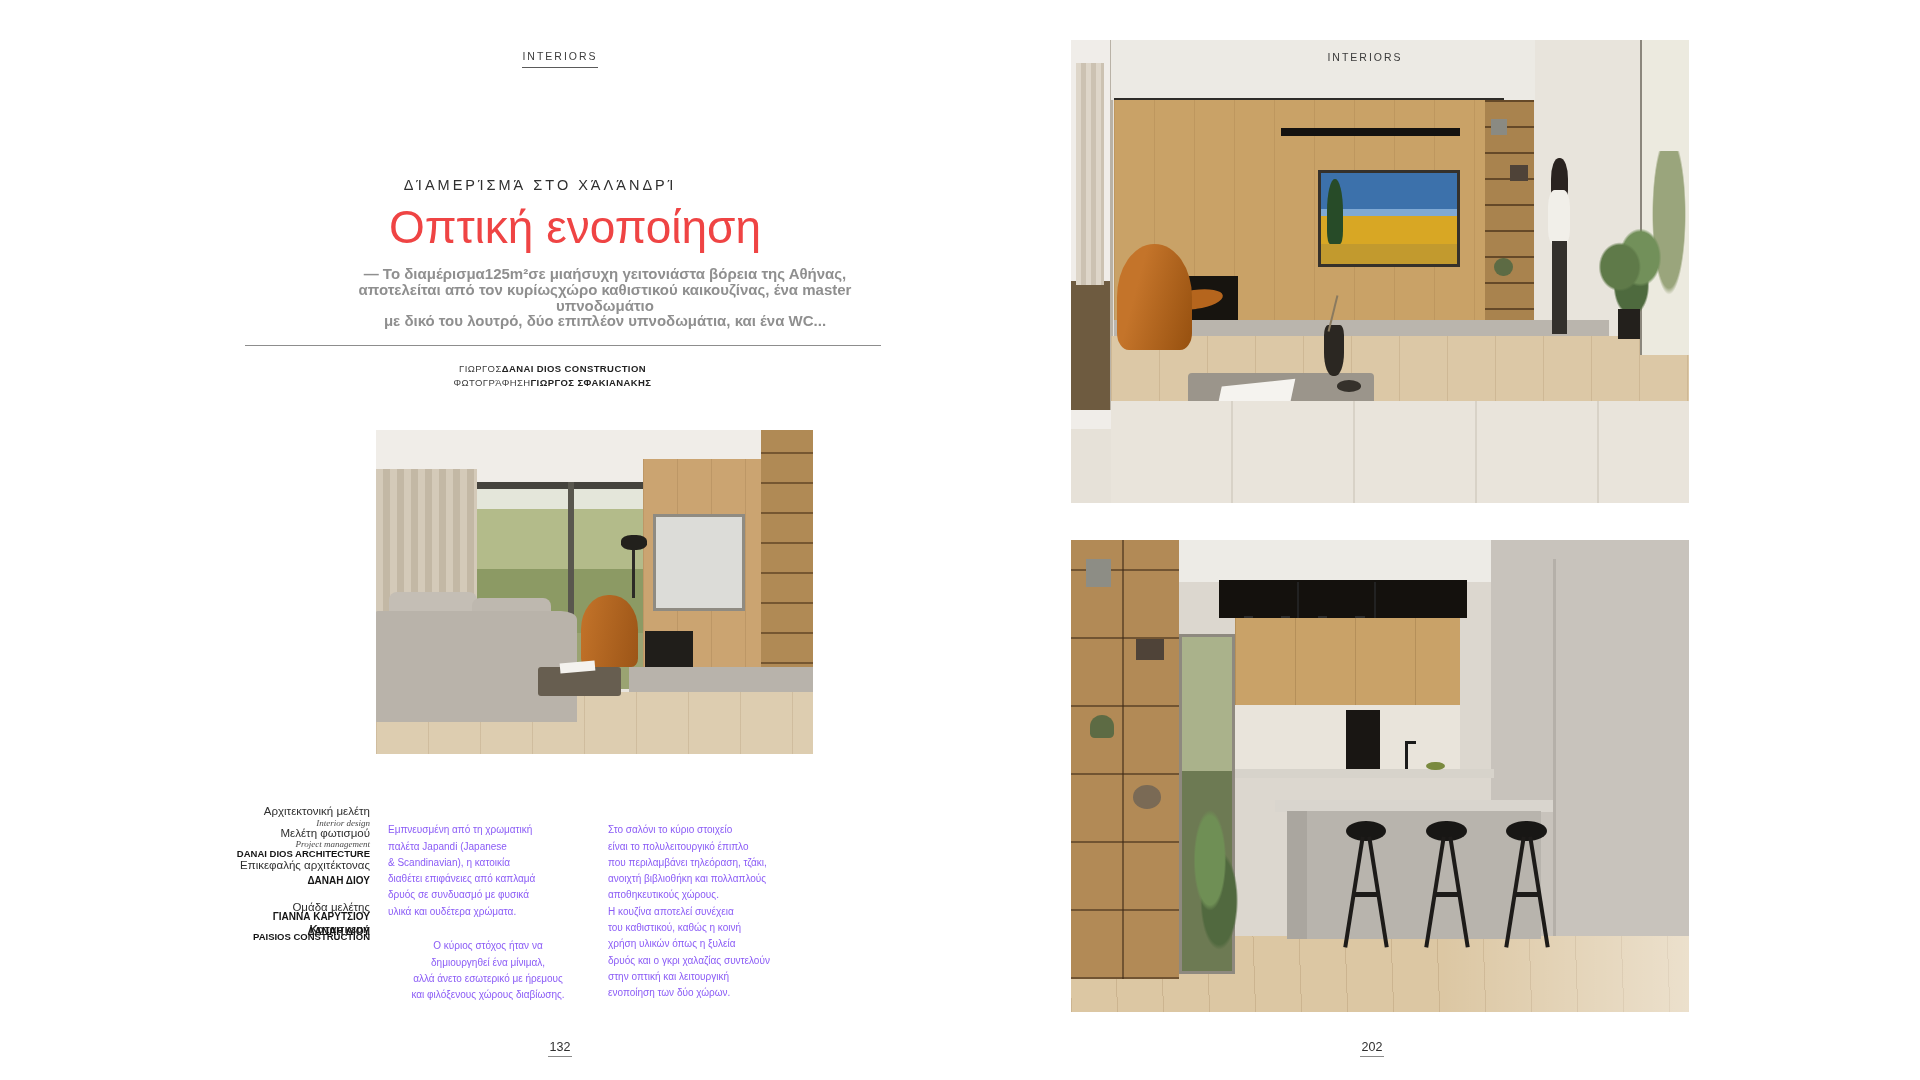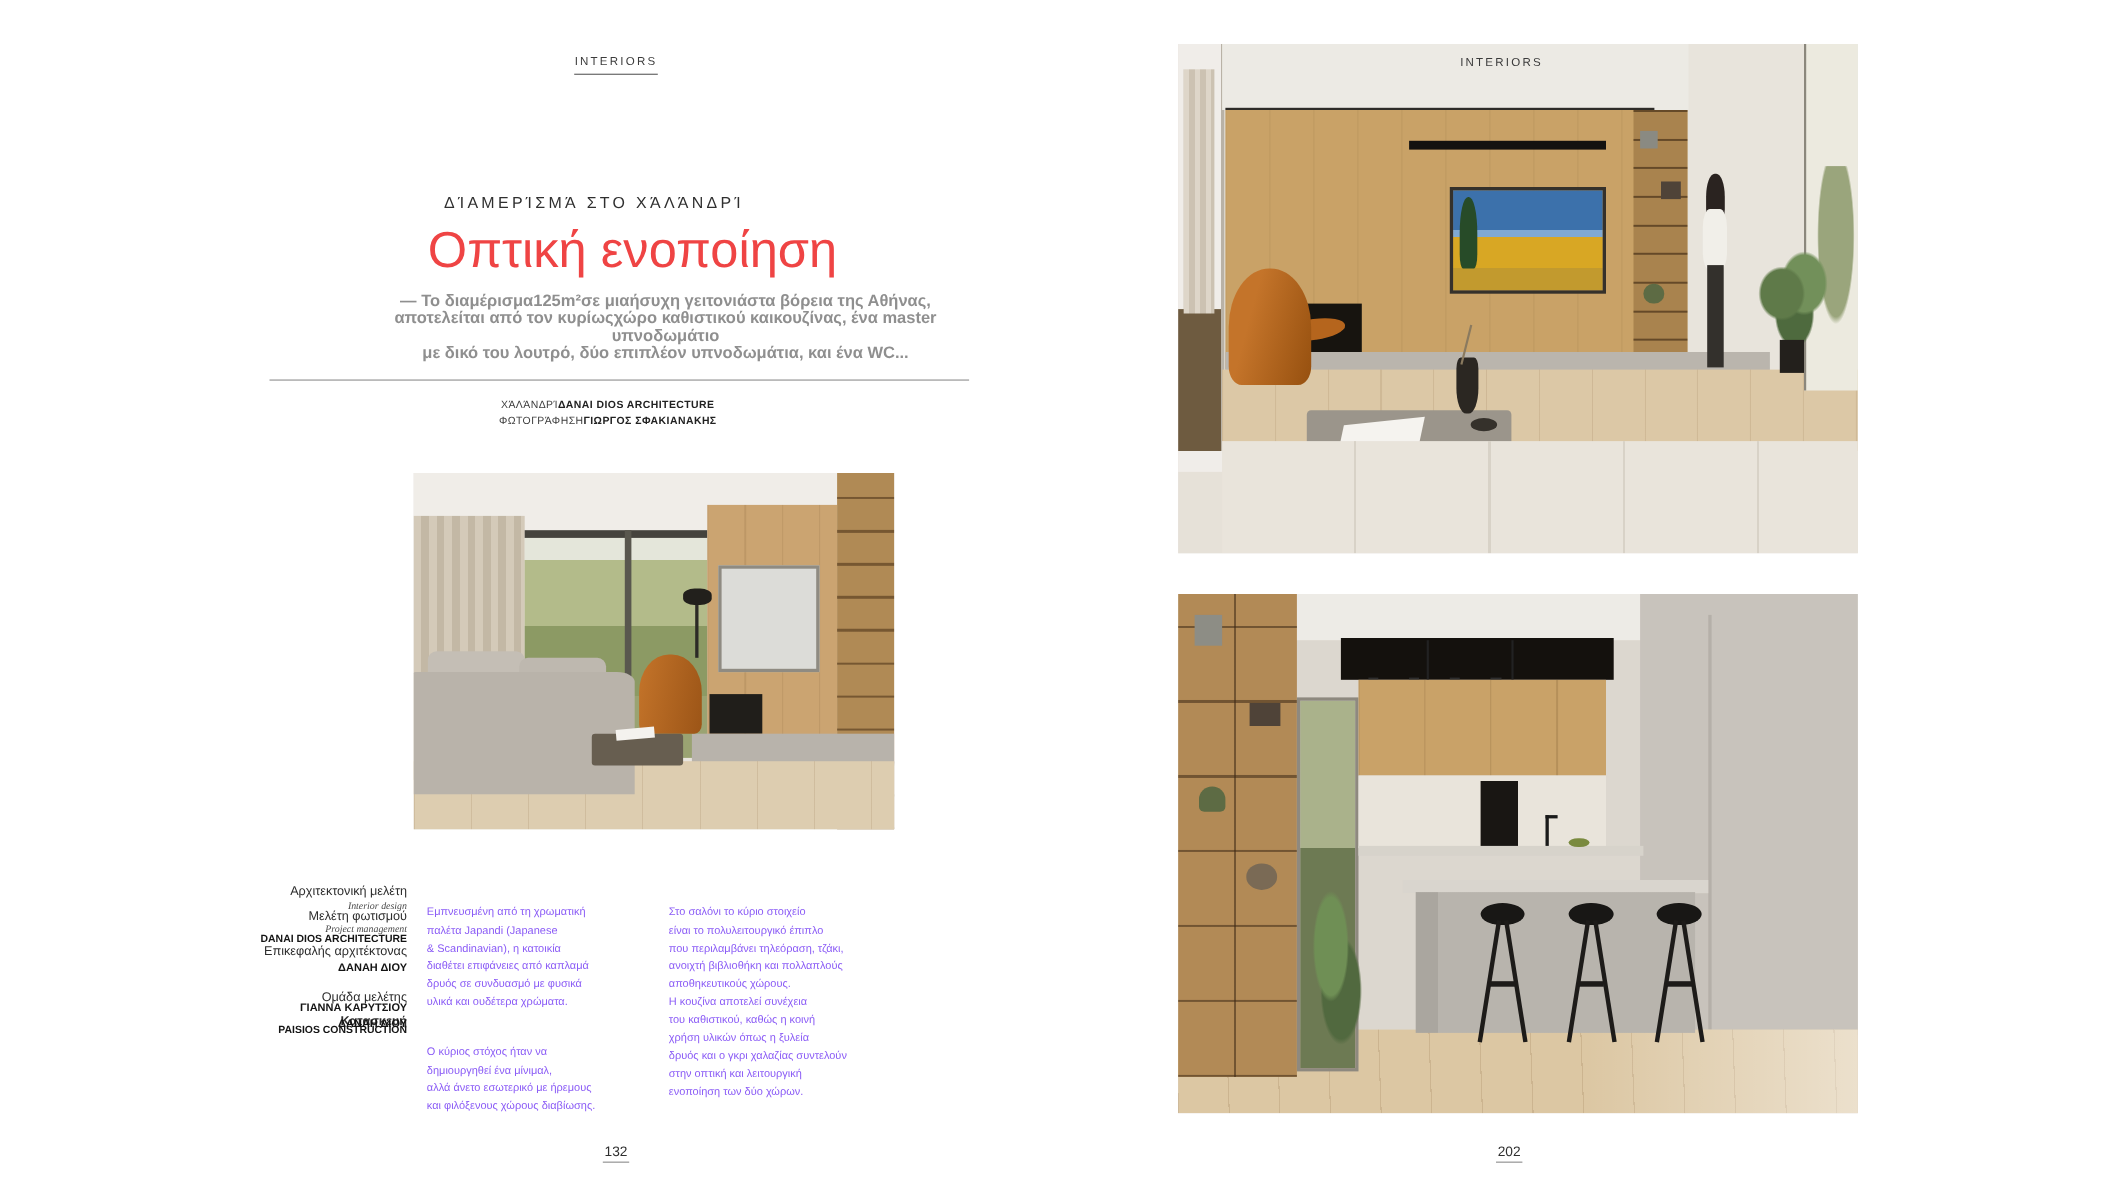--- a/index.html
+++ b/index.html
@@ -28,21 +28,21 @@
   .cr-gr{font-size:11.5px;line-height:11.5px;}
   .cr-en{font-family:"Liberation Serif", serif;font-style:italic;font-size:9px;line-height:10px;color:#4a4a4a;}
   .cr-bold{font-size:10px;line-height:11px;font-weight:700;color:#141414;}
   .cr-caps{font-size:9.5px;line-height:10.5px;font-weight:700;color:#141414;}
   .mt16{margin-top:16px;} .mtn3{margin-top:-3px;} .mt2{margin-top:2px;font-weight:bold;}
   .mtn9{margin-top:-9px;} .mtn5{margin-top:-5px;} .mt4{margin-top:4px;}
 
   
   .bodycol{font-size:10px;line-height:16.3px;color:#8b5cf6;white-space:pre-line;}
   .col1{left:388px;top:806px;width:200px;}
-  .col1 .p2{margin-top:13px;}
+  .col1 .p2{margin-top:2px;text-align:center;}
   .col2{left:608px;top:806px;width:210px;}
 
   .pageno{width:40px;text-align:center;font-size:12.5px;color:#2f2f2f;top:1040px;}
   .pageno .ul{display:inline-block;padding:0 2px 2px 2px;border-bottom:1px solid #8a8a8a;}
   #pn-left{left:540px;} #pn-right{left:1352px;}
 
   .section-label-right{left:1310px;top:51px;width:110px;text-align:center;font-size:10.5px;
                        letter-spacing:2px;color:#3a3a3a;z-index:5;}
 
   
@@ -182,21 +182,21 @@
 
   <h1 class="abs title" style="margin:0;">Οπτική ενοποίηση</h1>
 
   <div class="abs intro">— Το διαμέρισμα125m²σε μιαήσυχη γειτονιάστα βόρεια της Αθήνας,
 αποτελείται από τον κυρίωςχώρο καθιστικού καικουζίνας, ένα master υπνοδωμάτιο
 με δικό του λουτρό, δύο επιπλέον υπνοδωμάτια, και ένα WC...</div>
 
   <div class="abs rule"></div>
 
   <div class="abs credits">
-    <div><span class="clab">ΧΆΛΆΝΔΡΊ</span><span class="cval">ΔΑΝΑΙ DIOS ARCHITECTURE</span></div>
+    <div><span class="clab">ΓΙΩΡΓΟΣ</span><span class="cval">ΔΑΝΑΙ DIOS CONSTRUCTION</span></div>
     <div><span class="clab">ΦΩΤΟΓΡΆΦΗΣΗ</span><span class="cval">ΓΙΩΡΓΟΣ ΣΦΑΚΙΑΝΑΚΗΣ</span></div>
   </div>
 
   <div id="photo-left" class="photo">
     <div class="a-ceiling"></div>
     <div class="a-curtain"></div>
     <div class="a-window"></div>
     <div class="a-mullion"></div>
     <div class="a-wood"></div>
     <div class="a-tv"></div>

